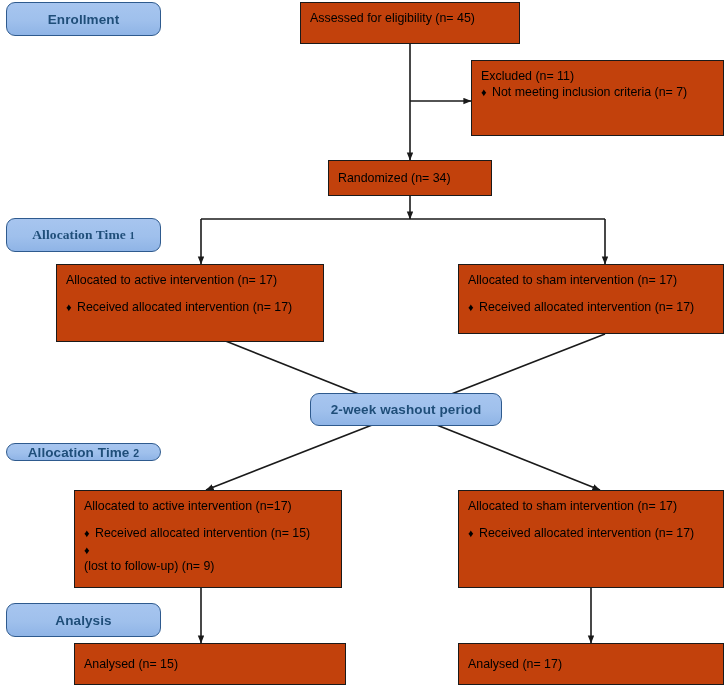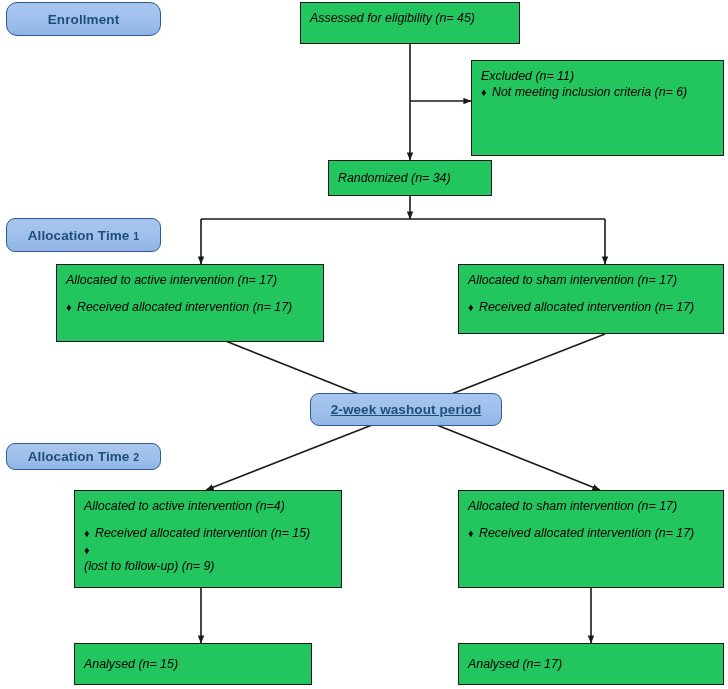--- a/index.html
+++ b/index.html
@@ -22,27 +22,26 @@
     position: absolute;
     left: 0;
     top: 0;
     width: 728px;
     height: 689px;
     pointer-events: none;
   }
   .node {
     position: absolute;
     box-sizing: border-box;
-    background: #22c55e;
+    background: #c2410c;
     border: 1.4px solid #1a1a1a;
     padding: 7px 9px 6px 9px;
     font-size: 12.4px;
     line-height: 1.32;
     color: #000000;
-    font-style: italic;
   }
   .node .line {
     white-space: nowrap;
   }
   .node .gap {
     height: 11px;
   }
   .bullet {
     display: inline-block;
     width: 11px;
@@ -95,77 +94,80 @@
     <path d="M201,219 L201,264" stroke="#1a1a1a" stroke-width="1.6" fill="none" marker-end="url(#arrowhead)"></path>
     <path d="M605,219 L605,264" stroke="#1a1a1a" stroke-width="1.6" fill="none" marker-end="url(#arrowhead)"></path>
 
     <path d="M208,334 L600,490" stroke="#1a1a1a" stroke-width="1.6" fill="none" marker-end="url(#arrowhead)"></path>
     <path d="M605,334 L206,490" stroke="#1a1a1a" stroke-width="1.6" fill="none" marker-end="url(#arrowhead)"></path>
 
     <path d="M201,588 L201,643" stroke="#1a1a1a" stroke-width="1.6" fill="none" marker-end="url(#arrowhead)"></path>
     <path d="M591,588 L591,643" stroke="#1a1a1a" stroke-width="1.6" fill="none" marker-end="url(#arrowhead)"></path>
   </svg>
 
-  <div class="stage" style="left:6px; top:2px; width:155px; height:34px;border-radius:11px;">
+  <div class="stage" style="left:6px; top:2px; width:155px; height:34px;">
     <span>Enrollment</span>
   </div>
 
-  <div class="stage small-tail" style="left:6px; top:218px; width:155px; height:34px;">
+  <div class="stage small-tail" style="left:6px; top:218px; width:155px; height:34px;font-family:Liberation Serif, serif;">
     <span><span>Allocation Time </span><sub>1</sub></span>
   </div>
 
-  <div class="stage small-tail" style="left:6px; top:443px; width:155px; height:27px;">
+  <div class="stage small-tail" style="left:6px; top:443px; width:155px; height:18px;">
     <span><span>Allocation Time </span><sub>2</sub></span>
   </div>
 
+  <div class="stage" style="left:6px; top:603px; width:155px; height:34px;">
+    <span>Analysis</span>
+  </div>
 
-  <div class="stage" style="left:310px; top:393px; width:192px; height:33px; font-size:13.5px;text-decoration:underline;">
+  <div class="stage" style="left:310px; top:393px; width:192px; height:33px; font-size:13.5px;">
     <span>2-week washout period</span>
   </div>
 
   <div class="node" style="left:300px; top:2px; width:220px; height:42px;">
     <div class="line">Assessed for eligibility (n= 45)</div>
   </div>
 
-  <div class="node" style="left:471px; top:60px; width:253px; height:96px;">
+  <div class="node" style="left:471px; top:60px; width:253px; height:76px;">
     <div class="line">Excluded (n= 11)</div>
-    <div class="line"><span class="bullet"></span><span>Not meeting inclusion criteria (n= 6)</span></div>
+    <div class="line"><span class="bullet"></span><span>Not meeting inclusion criteria (n= 7)</span></div>
   </div>
 
   <div class="node" style="left:328px; top:160px; width:164px; height:36px; display:flex; align-items:center;">
     <div class="line">Randomized (n= 34)</div>
   </div>
 
   <div class="node" style="left:56px; top:264px; width:268px; height:78px;">
     <div class="line">Allocated to active intervention (n= 17)</div>
     <div class="gap"></div>
     <div class="line"><span class="bullet"></span><span>Received allocated intervention (n= 17)</span></div>
   </div>
 
   <div class="node" style="left:458px; top:264px; width:266px; height:70px;">
     <div class="line">Allocated to sham intervention (n= 17)</div>
     <div class="gap"></div>
     <div class="line"><span class="bullet"></span><span>Received allocated intervention (n= 17)</span></div>
   </div>
 
   <div class="node" style="left:74px; top:490px; width:268px; height:98px;">
-    <div class="line">Allocated to active intervention (n=4)</div>
+    <div class="line">Allocated to active intervention (n=17)</div>
     <div class="gap"></div>
     <div class="line"><span class="bullet"></span><span>Received allocated intervention (n= 15)</span></div>
     <div class="line"><span class="bullet"></span></div>
     <div class="line">(lost to follow-up) (n= 9)</div>
   </div>
 
   <div class="node" style="left:458px; top:490px; width:266px; height:98px;">
     <div class="line">Allocated to sham intervention (n= 17)</div>
     <div class="gap"></div>
     <div class="line"><span class="bullet"></span><span>Received allocated intervention (n= 17)</span></div>
   </div>
 
-  <div class="node" style="left:74px; top:643px; width:238px; height:42px; display:flex; align-items:center;">
+  <div class="node" style="left:74px; top:643px; width:272px; height:42px; display:flex; align-items:center;">
     <div class="line">Analysed (n= 15)</div>
   </div>
 
   <div class="node" style="left:458px; top:643px; width:266px; height:42px; display:flex; align-items:center;">
     <div class="line">Analysed (n= 17)</div>
   </div>
 
 </div>
 
 </body></html>

